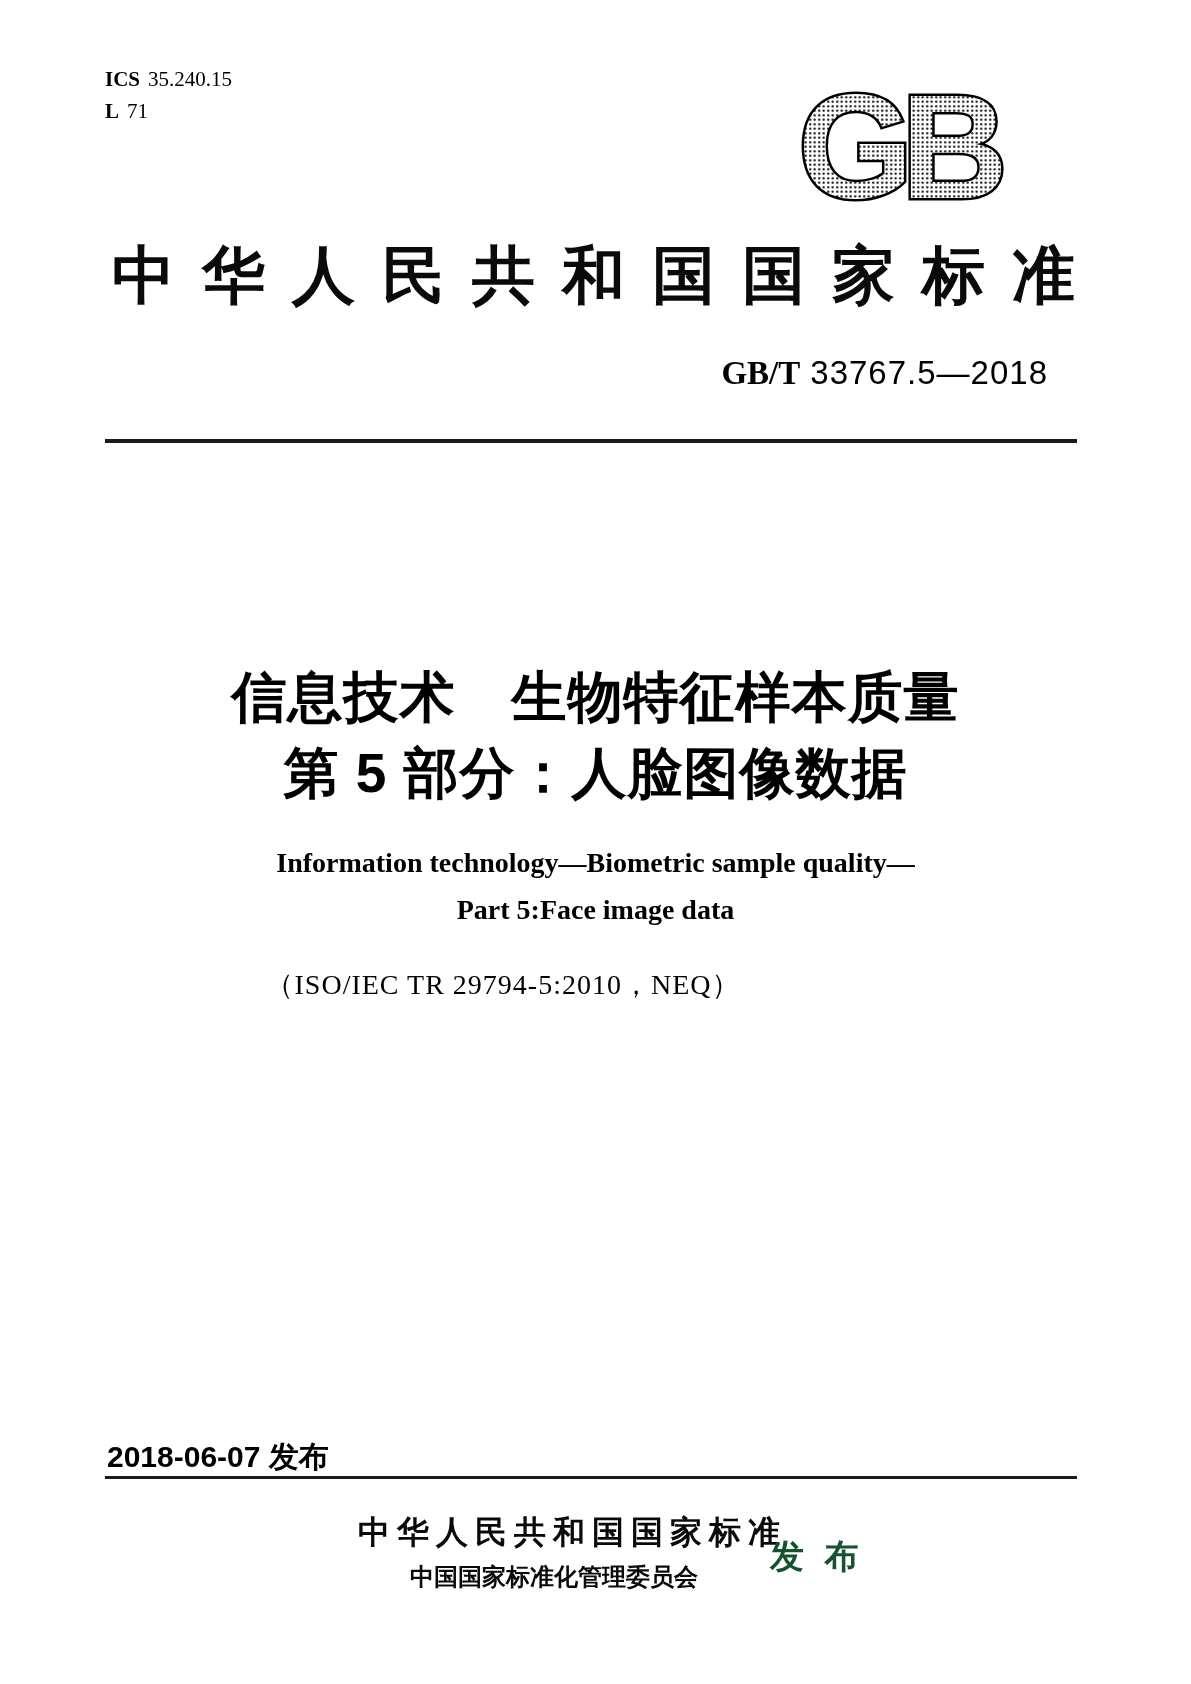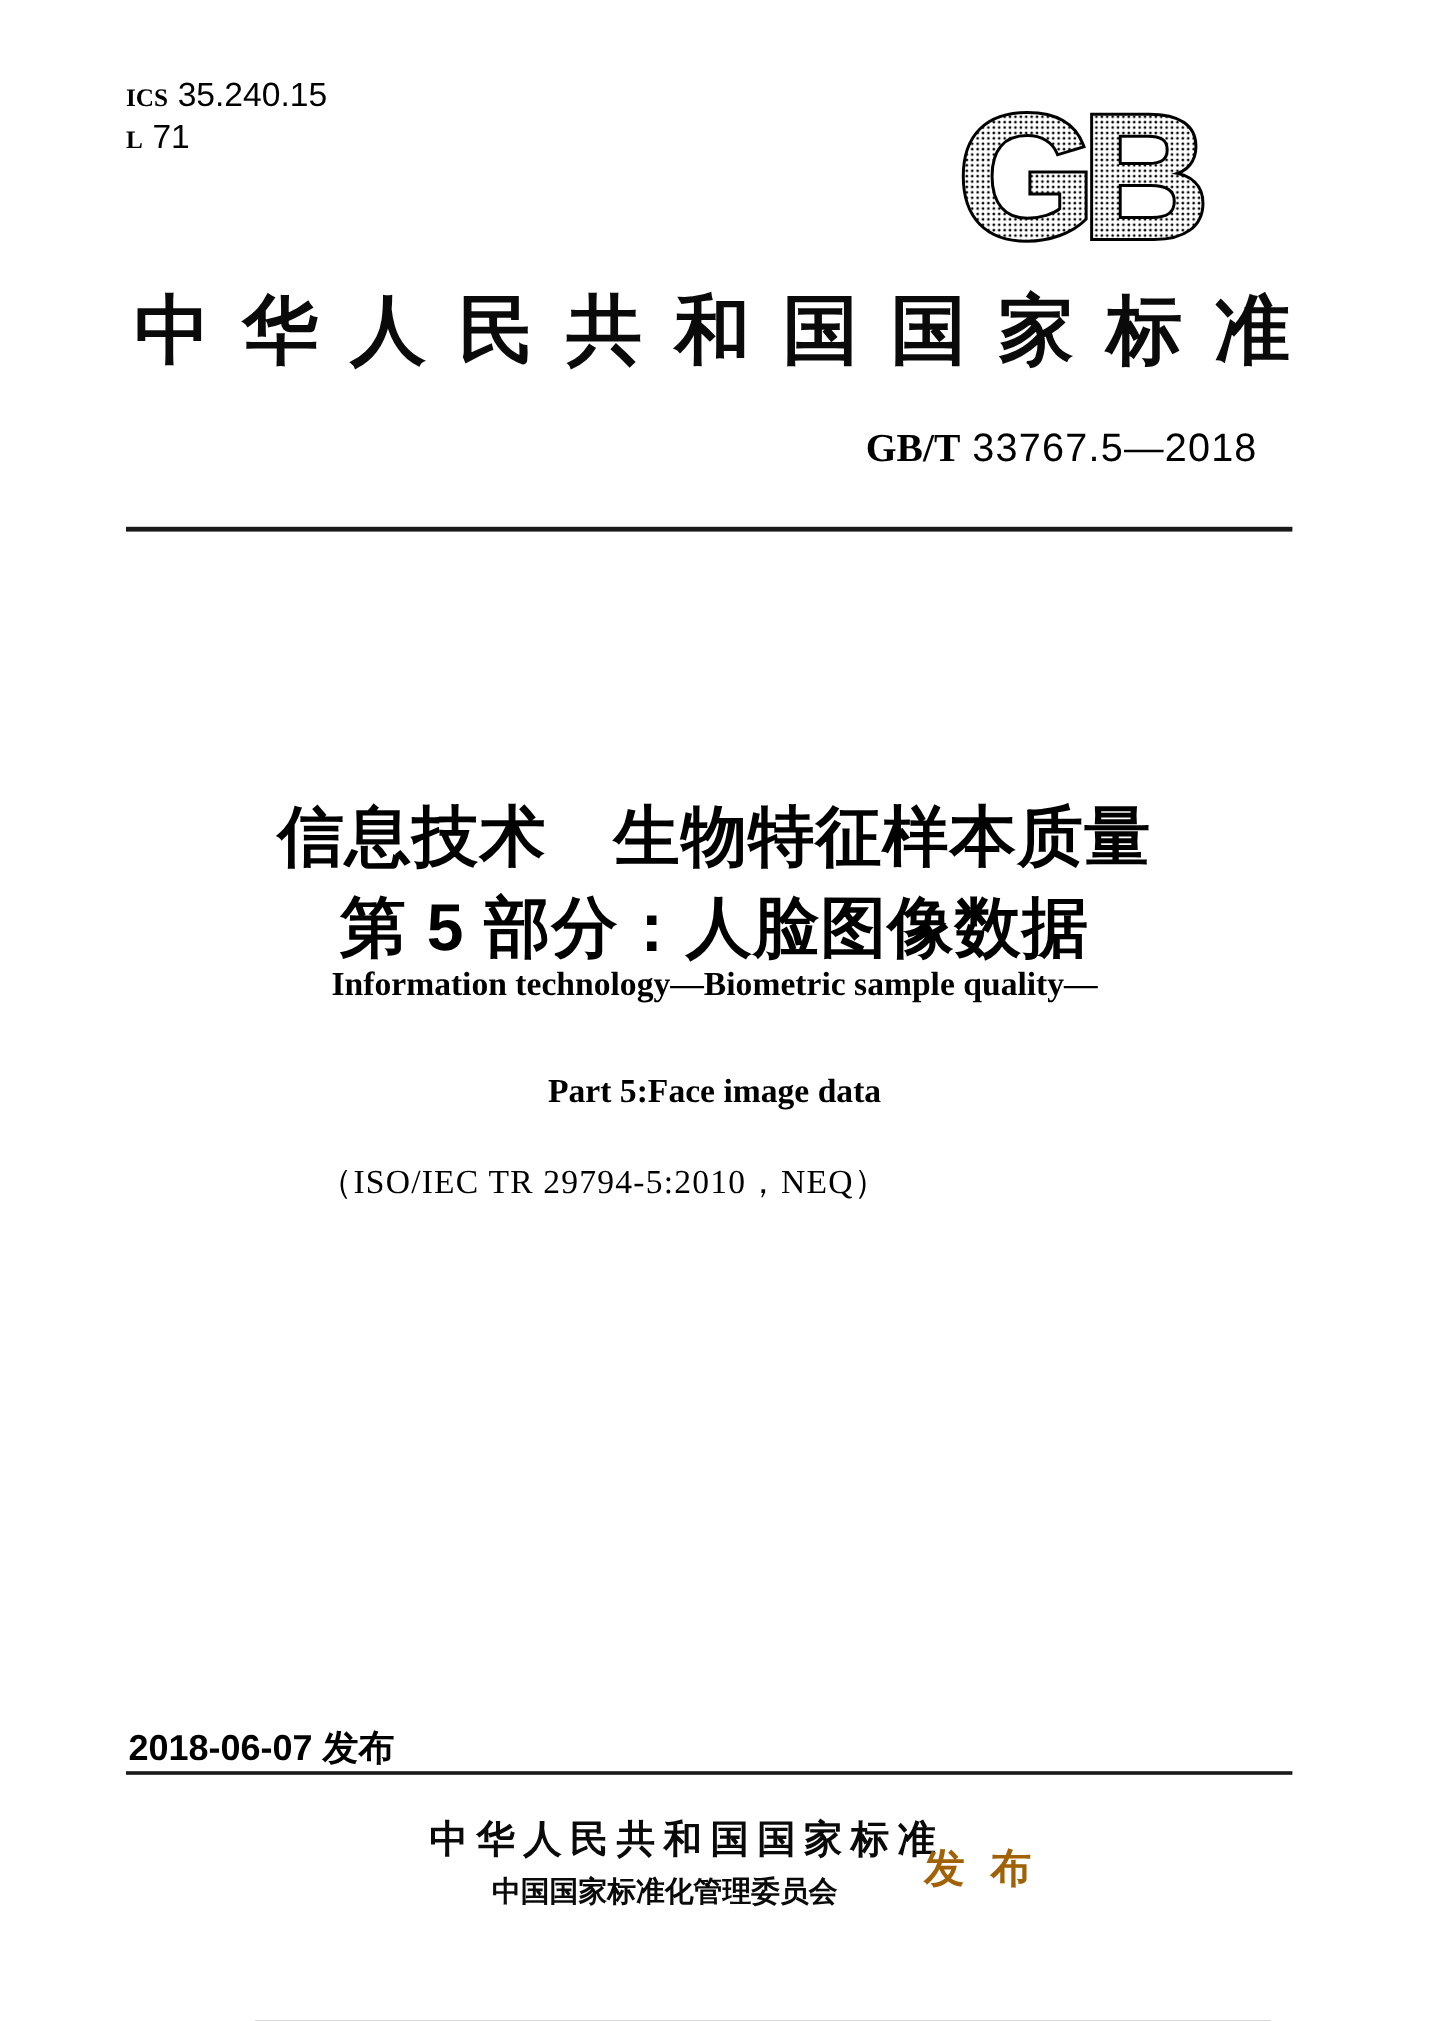--- a/index.html
+++ b/index.html
@@ -10,21 +10,21 @@
     background:#ffffff;
     color:#000;
     font-family:"Liberation Sans","DejaVu Sans",sans-serif;
     overflow:hidden;
   }
   .abs{position:absolute;}
 
   
   .ics-block{left:105px;top:64px;line-height:30px;white-space:nowrap;}
   .ics-label{font-family:"Liberation Serif","DejaVu Serif",serif;font-weight:bold;font-size:21px;}
-  .ics-code{font-family:Liberation Sans, sans-serif;font-size:28px;margin-left:8px;}
+  .ics-code{font-family:Liberation Serif, serif;font-size:21px;margin-left:8px;}
 
   
   .gb-logo{left:781px;top:86px;width:232px;height:122px;}
 
   
   .national-title{
     left:112px;top:243px;
     font-family:"Liberation Serif","DejaVu Serif",serif;
     font-weight:bold;font-size:63px;line-height:66px;
     letter-spacing:27px;white-space:nowrap;color:#0a0a0a;
@@ -48,21 +48,21 @@
   }
   .cn-title-1{top:668px;}
   .cn-title-2{top:744px;}
 
   
   .en-title{
     left:0;width:1191px;text-align:center;
     font-family:"Liberation Serif","DejaVu Serif",serif;
     font-weight:bold;font-size:28px;line-height:32px;white-space:nowrap;
   }
-  .en-title-1{top:805px;}
+  .en-title-1{top:847px;}
   .en-title-2{top:894px;}
 
   .iso-ref{
     left:0;width:1006px;text-align:center;top:966px;
     font-family:"Liberation Serif","DejaVu Serif",serif;
     font-size:28px;letter-spacing:1px;white-space:nowrap;
   }
 
   
   .date{top:1437px;font-size:30px;font-weight:600;white-space:nowrap;
@@ -71,22 +71,22 @@
   .date-impl{right:113px;}
 
   
   .issuers{left:358px;top:1510px;width:392px;text-align:center;
            font-family:"Liberation Serif","DejaVu Serif",serif;
            font-weight:600;color:#0a0a0a;}
   .issuer-1{font-size:32px;line-height:45px;letter-spacing:7px;white-space:nowrap;}
   .issuer-2{font-size:24px;line-height:45px;letter-spacing:0;white-space:nowrap;}
 
   .publish{left:770px;top:1534px;font-size:34px;font-weight:600;
-           font-family:Liberation Sans, sans-serif;
-           letter-spacing:6px;white-space:nowrap;color:#a16207;}
+           font-family:Liberation Serif, serif;
+           letter-spacing:6px;white-space:nowrap;color:#14532d;}
 </style>
 </head>
 <body>
 
 <div class="page">
 
   <div class="abs ics-block">
     <div>
       <span class="ics-label">ICS</span><span class="ics-code">35.240.15</span>
     </div>

